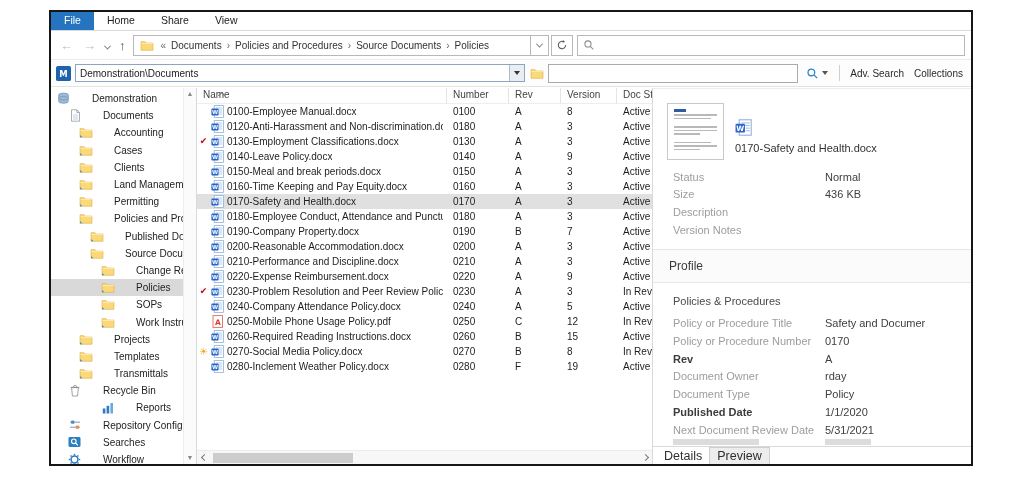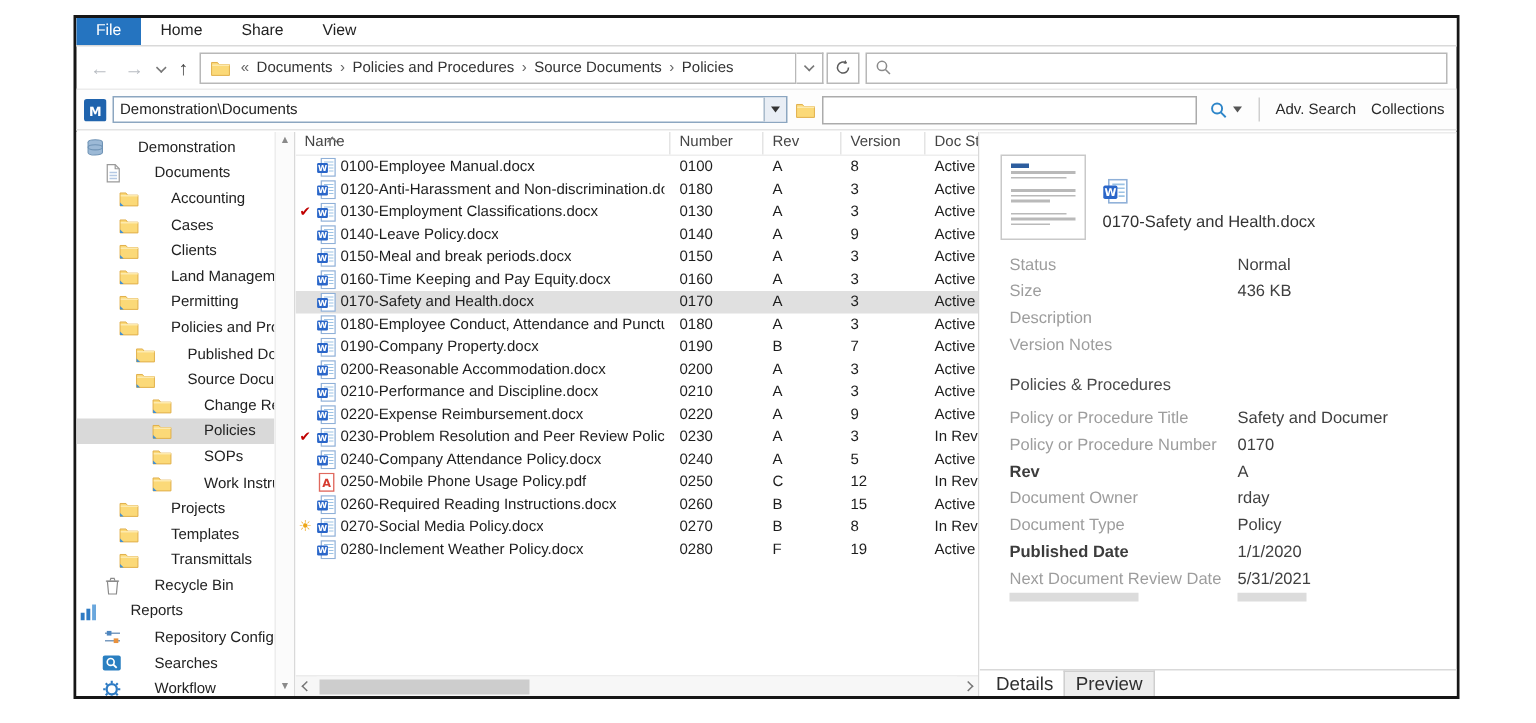--- a/index.html
+++ b/index.html
@@ -378,21 +378,21 @@
           <div class="tree-item" style="padding-left: 16px;">
             <span class="ticon">
               <svg viewBox="0 0 12 13" width="12" height="13">
                 <path d="M2.6 3.6 l0.8 8.4 h5.2 l0.8-8.4 z" fill="#fff" stroke="#8a8a8a" stroke-width="0.8"></path>
                 <line x1="1.6" y1="3.4" x2="10.4" y2="3.4" stroke="#8a8a8a" stroke-width="0.9"></line>
                 <path d="M4.4 3.1 l0.5-1.5 h2.2 l0.5 1.5" fill="none" stroke="#8a8a8a" stroke-width="0.8"></path>
               </svg>
             </span>
             <span>Recycle Bin</span>
           </div>
-          <div class="tree-item" style="padding-left: 0;">
+          <div class="tree-item" style="padding-left: 33px; margin-left: 16px;">
             <span class="ticon">
               <svg viewBox="0 0 12 12" width="12" height="12">
                 <rect x="0.8" y="6.5" width="2.6" height="5" fill="#2e7bc4"></rect>
                 <rect x="4.6" y="3.8" width="2.6" height="7.7" fill="#2e7bc4"></rect>
                 <rect x="8.4" y="1" width="2.6" height="10.5" fill="#6aa7dd"></rect>
               </svg>
             </span>
             <span>Reports</span>
           </div>
           <div class="tree-item" style="padding-left: 16px;">
@@ -915,20 +915,21 @@
             </div>
             <div class="proprow">
               <div class="plabel">Description</div>
               <div class="pvalue"></div>
             </div>
             <div class="proprow">
               <div class="plabel">Version Notes</div>
               <div class="pvalue"></div>
             </div>
           </div>
+        <div class="profile-band">Profile</div>
         <div class="classname">Policies &amp; Procedures</div>
         <div id="profile-props">
             <div class="proprow">
               <div class="plabel">Policy or Procedure Title</div>
               <div class="pvalue">Safety and Documer</div>
             </div>
             <div class="proprow">
               <div class="plabel">Policy or Procedure Number</div>
               <div class="pvalue">0170</div>
             </div>

